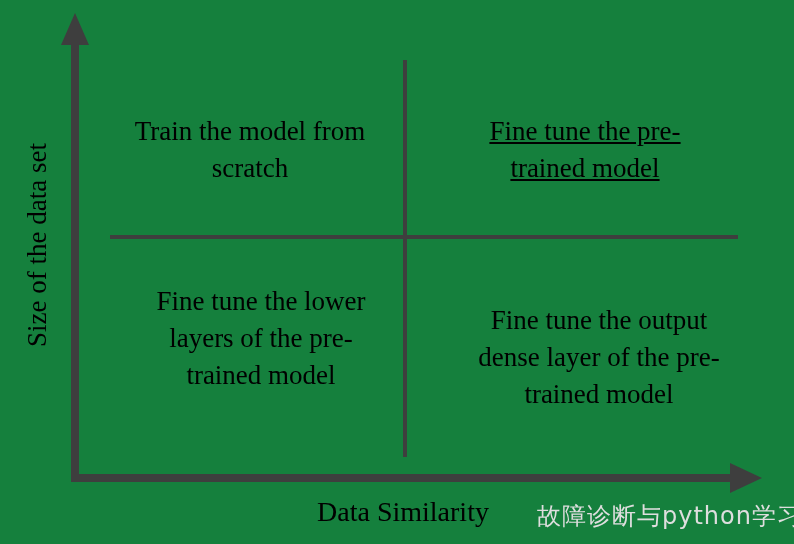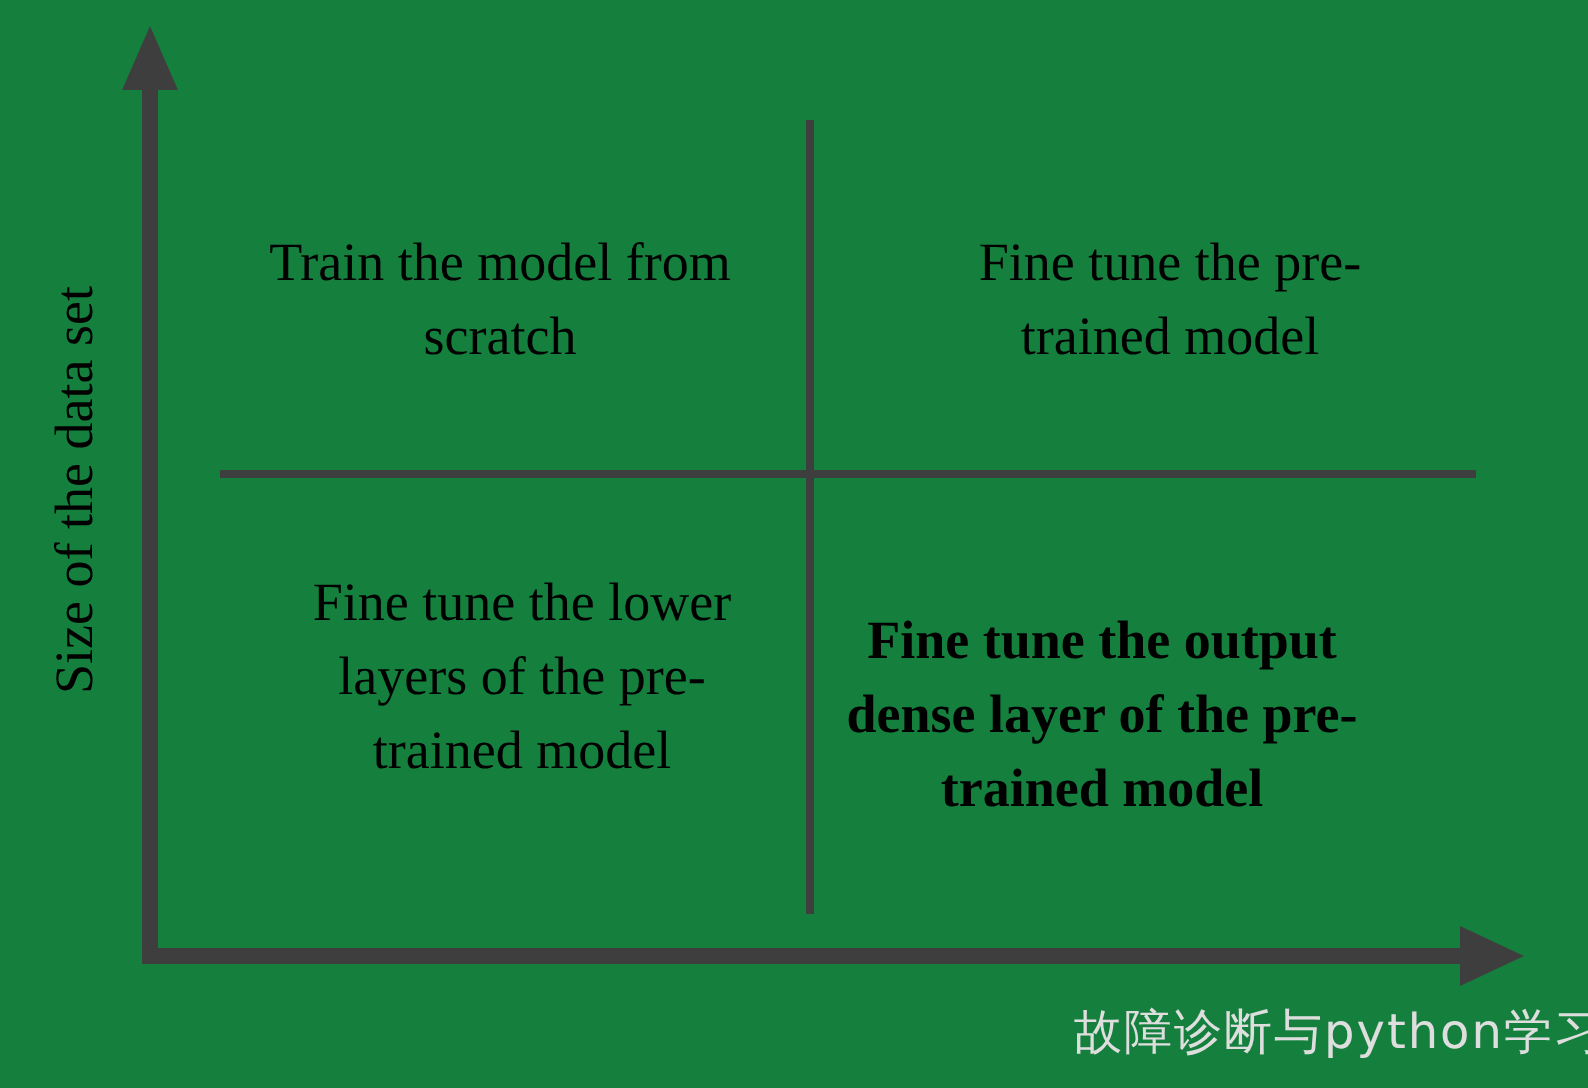--- a/index.html
+++ b/index.html
@@ -60,23 +60,23 @@
   
   .quad-text {
     position: absolute;
     text-align: center;
     font-size: 27px;
     line-height: 37px;
     color: #000000;
     white-space: pre-line;
   }
   .quad-tl { left: 95px;  top: 113px; width: 310px; }
-  .quad-tr { left: 425px; top: 113px; width: 320px; }
+  .quad-tr { left: 425px; top: 113px; width: 320px; text-decoration: underline; }
   .quad-bl { left: 106px;  top: 283px; width: 310px; }
-  .quad-br { left: 396px; top: 302px; width: 310px; font-weight: bold; }
+  .quad-br { left: 444px; top: 302px; width: 310px; }
   
   .x-axis-label {
     position: absolute;
     left: 253px; top: 496px;
     width: 300px;
     text-align: center;
     font-size: 28px;
     color: #000000;
   }
   .y-axis-label {
@@ -121,18 +121,19 @@
 trained model</div>
 
   <div class="quad-text quad-bl">Fine tune the lower
 layers of the pre-
 trained model</div>
 
   <div class="quad-text quad-br">Fine tune the output
 dense layer of the pre-
 trained model</div>
 
+  <div class="x-axis-label">Data Similarity</div>
 
   <div class="y-axis-label">Size of the data set</div>
 
   <div class="watermark">故障诊断与python学习</div>
 
 </div>
 
 </body></html>

